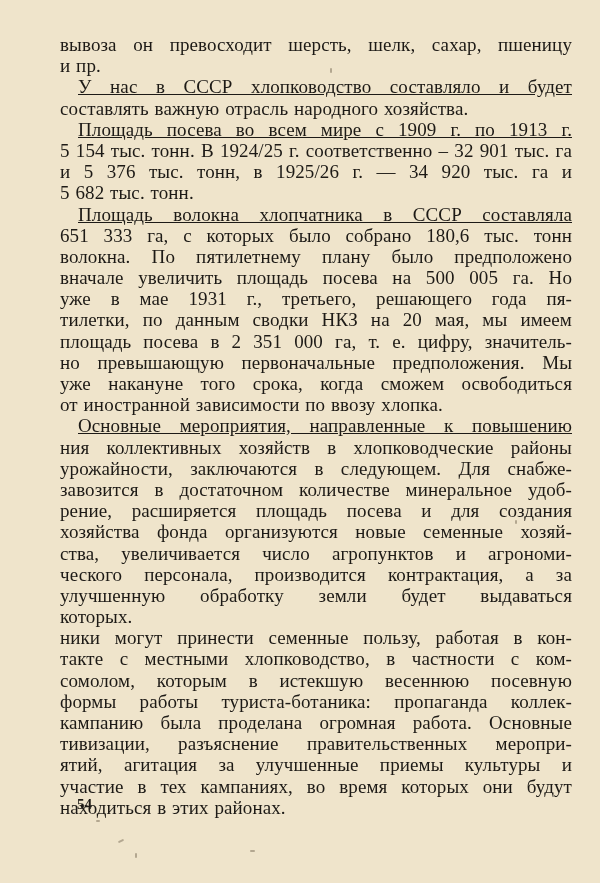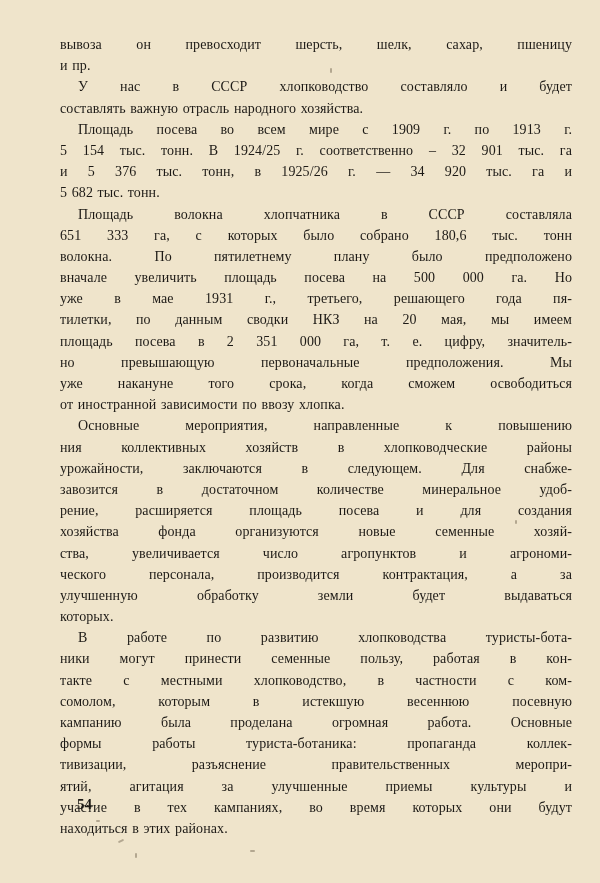--- a/index.html
+++ b/index.html
@@ -18,32 +18,33 @@
     .page {
       position: absolute;
       left: 60px;
       top: 34px;
       width: 512px;
     }
     .line {
       display: block;
       height: 21.2px;
       line-height: 21.2px;
-      font-size: 14px;
+      font-size: 19px;
       white-space: nowrap;
       text-align: justify;
       text-align-last: justify;
       letter-spacing: 0.1px;
       word-spacing: 1px;
     }
     .line.last {
       text-align-last: left;
     }
     .line.indent {
       padding-left: 18px;
+      text-decoration: underline;
     }
     .para {
       margin: 0;
     }
     .page-number {
       position: absolute;
       left: 77px;
       top: 796px;
       font-size: 15px;
       font-weight: bold;
@@ -75,21 +76,21 @@
     <span class="line indent">Площадь посева во всем мире с 1909 г. по 1913 г.</span>
     <span class="line">5 154 тыс. тонн. В 1924/25 г. соответственно – 32 901 тыс. га</span>
     <span class="line">и 5 376 тыс. тонн, в 1925/26 г. — 34 920 тыс. га и</span>
     <span class="line last">5 682 тыс. тонн.</span>
   </div>
 
   <div class="para">
     <span class="line indent">Площадь волокна хлопчатника в СССР составляла</span>
     <span class="line">651 333 га, с которых было собрано 180,6 тыс. тонн</span>
     <span class="line">волокна. По пятилетнему плану было предположено</span>
-    <span class="line">вначале увеличить площадь посева на 500 000 га. Но</span>
+    <span class="line">вначале увеличить площадь посева на 500 005 га. Но</span>
     <span class="line">уже в мае 1931 г., третьего, решающего года пя-</span>
     <span class="line">тилетки, по данным сводки НКЗ на 20 мая, мы имеем</span>
     <span class="line">площадь посева в 2 351 000 га, т. е. цифру, значитель-</span>
     <span class="line">но превышающую первоначальные предположения. Мы</span>
     <span class="line">уже накануне того срока, когда сможем освободиться</span>
     <span class="line last">от иностранной зависимости по ввозу хлопка.</span>
   </div>
 
   <div class="para">
     <span class="line indent">Основные мероприятия, направленные к повышению</span>
@@ -98,26 +99,25 @@
     <span class="line">завозится в достаточном количестве минеральное удоб-</span>
     <span class="line">рение, расширяется площадь посева и для создания</span>
     <span class="line">хозяйства фонда организуются новые семенные хозяй-</span>
     <span class="line">ства, увеличивается число агропунктов и агрономи-</span>
     <span class="line">ческого персонала, производится контрактация, а за</span>
     <span class="line">улучшенную обработку земли будет выдаваться</span>
     <span class="line last">которых.</span>
   </div>
 
   <div class="para">
-    <span class="line indent">В работе по развитию хлопководства туристы-бота-</span>
     <span class="line">ники могут принести семенные пользу, работая в кон-</span>
     <span class="line">такте с местными хлопководство, в частности с ком-</span>
     <span class="line">сомолом, которым в истекшую весеннюю посевную</span>
+    <span class="line">формы работы туриста-ботаника: пропаганда коллек-</span>
     <span class="line">кампанию была проделана огромная работа. Основные</span>
-    <span class="line">формы работы туриста-ботаника: пропаганда коллек-</span>
     <span class="line">тивизации, разъяснение правительственных меропри-</span>
     <span class="line">ятий, агитация за улучшенные приемы культуры и</span>
     <span class="line">участие в тех кампаниях, во время которых они будут</span>
     <span class="line last">находиться в этих районах.</span>
   </div>
 </div>
 
 <div class="page-number">54</div>
 
 <div class="speck" style="left:96px;top:820px;width:4px;height:2px;"></div>

